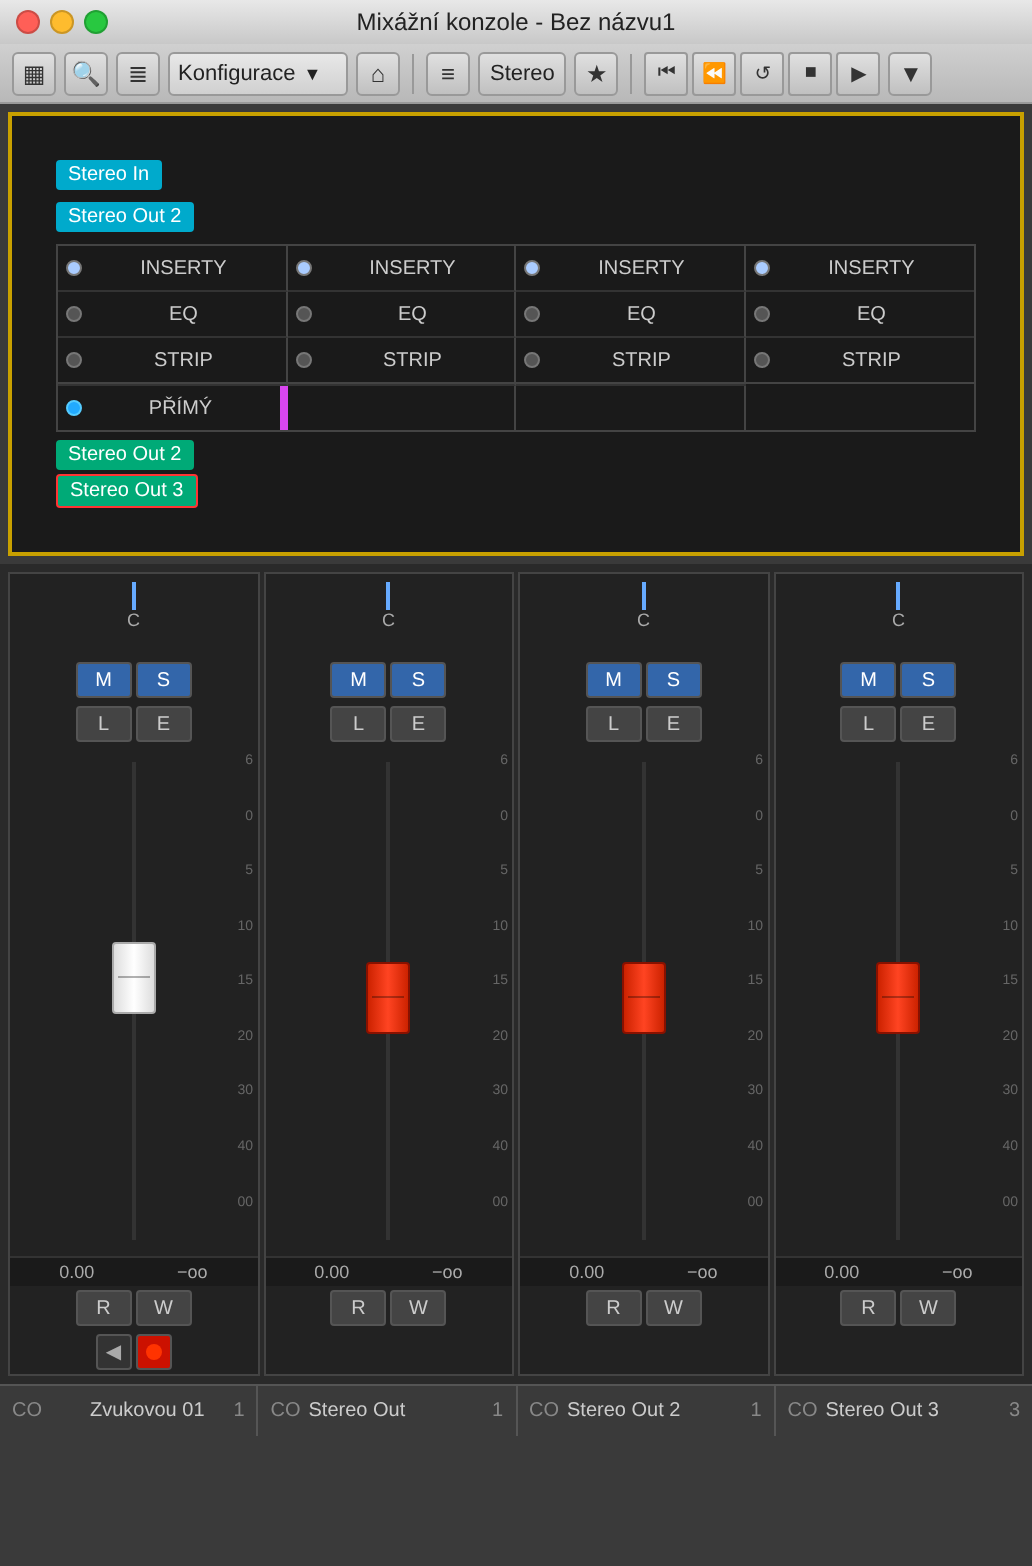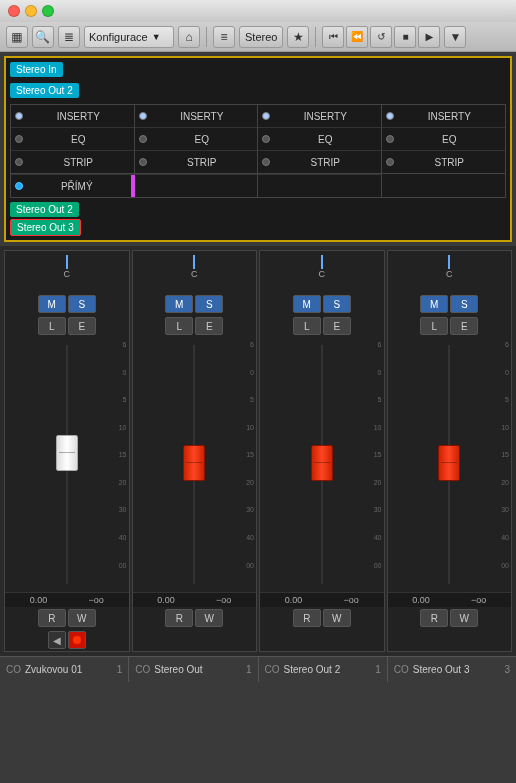--- a/index.html
+++ b/index.html
@@ -113,21 +113,21 @@
       cursor: pointer;
       font-size: 10px;
       color: #333;
     }
 
     
     .channels-top {
       background: #1a1a1a;
       border: 2px solid #c8a000;
       margin: 4px;
-      padding: 4px;
+      padding: 22px;
     }
     .input-strips {
       display: flex;
       gap: 2px;
       margin-bottom: 6px;
     }
     .input-label {
       background: #00aacc;
       color: #fff;
       font-size: 10px;
@@ -397,20 +397,21 @@
   </style>
 </head>
 <body>
 
 <div class="title-bar">
   <div class="window-controls">
     <div class="win-btn win-close"></div>
     <div class="win-btn win-min"></div>
     <div class="win-btn win-max"></div>
   </div>
+  <span class="title-bar-text">Mixážní konzole - Bez názvu1</span>
 </div>
 
 <div class="toolbar">
   <div class="tb-btn-icon">
     <span>▦</span>
   </div>
   <div class="tb-btn-icon">
     <span>🔍</span>
   </div>
   <div class="tb-btn-icon">
@@ -848,21 +849,21 @@
     <div class="record-row">
       <span style="width:18px; height:18px;"></span>
          <span style="width:18px; height:18px;"></span>
     </div>
   </div>
   </div>
 
 <div class="status-bar" id="status-bar">
     <div class="status-section">
     <span class="status-icon">CO</span>
-    <div style="display:flex; flex-direction:column; flex:1;">
+    <div style="display:flex; flex-direction:column; flex:1;margin-left:20px;">
       <span class="status-name">Zvukovou 01</span>
     </div>
     <span class="status-num">1</span>
   </div>
     <div class="status-section">
     <span class="status-icon">CO</span>
     <div style="display:flex; flex-direction:column; flex:1;">
       <span class="status-name">Stereo Out</span>
     </div>
     <span class="status-num">1</span>

